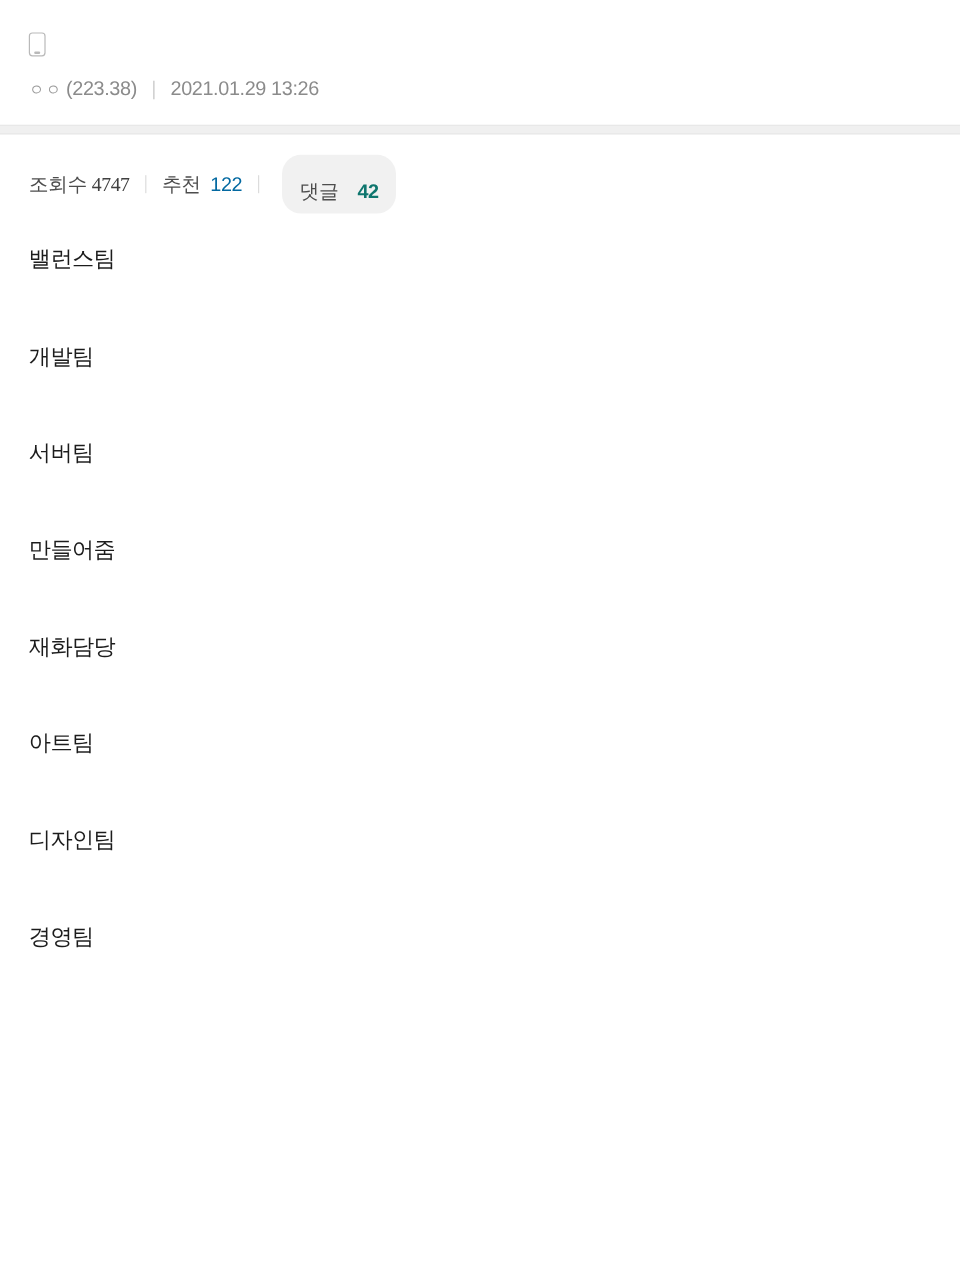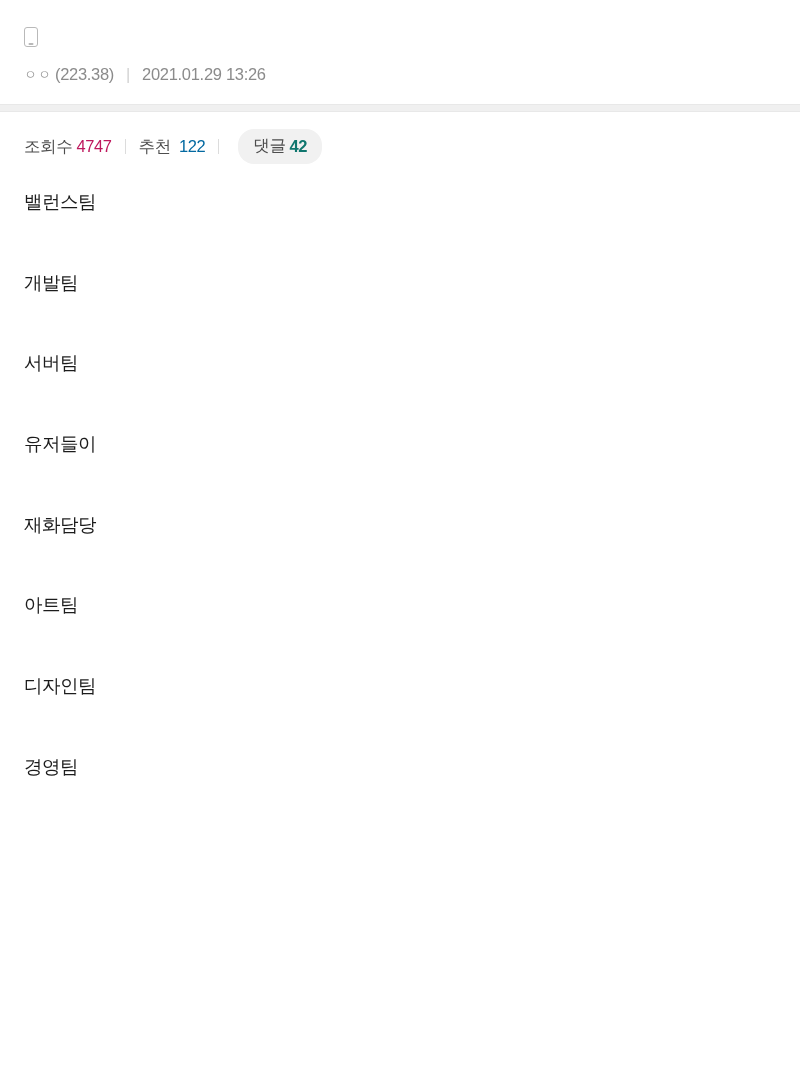--- a/index.html
+++ b/index.html
@@ -97,36 +97,36 @@
     display: flex;
     align-items: center;
     padding: 17px 24px 14px 24px;
     font-size: 16.5px;
     color: #4d4d4d;
     letter-spacing: -0.4px;
   }
   .stat {
     white-space: nowrap;
   }
-  .stat .num-views { color: #be185d; }
+  .stat .num-views { color: #404040; font-family: Liberation Serif, serif; }
   .stat .num-likes { color: #0369a1; margin-left: 4px; margin-top: 48px; }
   .stat-sep {
     display: inline-block;
     width: 1px;
     height: 15px;
     background: #dcdcdc;
     margin: 0 13px;
   }
   .comment-pill {
     display: inline-flex;
     align-items: center;
-    gap: 4px;
+    gap: 16px;
     background: #f1f1f1;
     border-radius: 16px;
-    padding: 6px 15px 7px 15px;
+    padding: 20px 15px 7px 15px;
     margin-left: 6px;
     font-size: 16.5px;
     color: #4d4d4d;
   }
   .comment-pill .cnt { color: #0f766e; font-weight: bold; }
 
   
   .post-body {
     padding: 10px 24px 30px 24px;
     font-size: 18.5px;
@@ -181,18 +181,18 @@
   <span class="comment-pill">
     <span>댓글</span>
     <span class="cnt">42</span>
   </span>
 </div>
 
 <div class="post-body">
   <p>밸런스팀</p>
   <p>개발팀</p>
   <p>서버팀</p>
-  <p>유저들이</p>
+  <p>만들어줌</p>
   <p>재화담당</p>
   <p>아트팀</p>
   <p>디자인팀</p>
   <p class="spacer-extra">경영팀</p>
 </div>
 
 </body></html>

